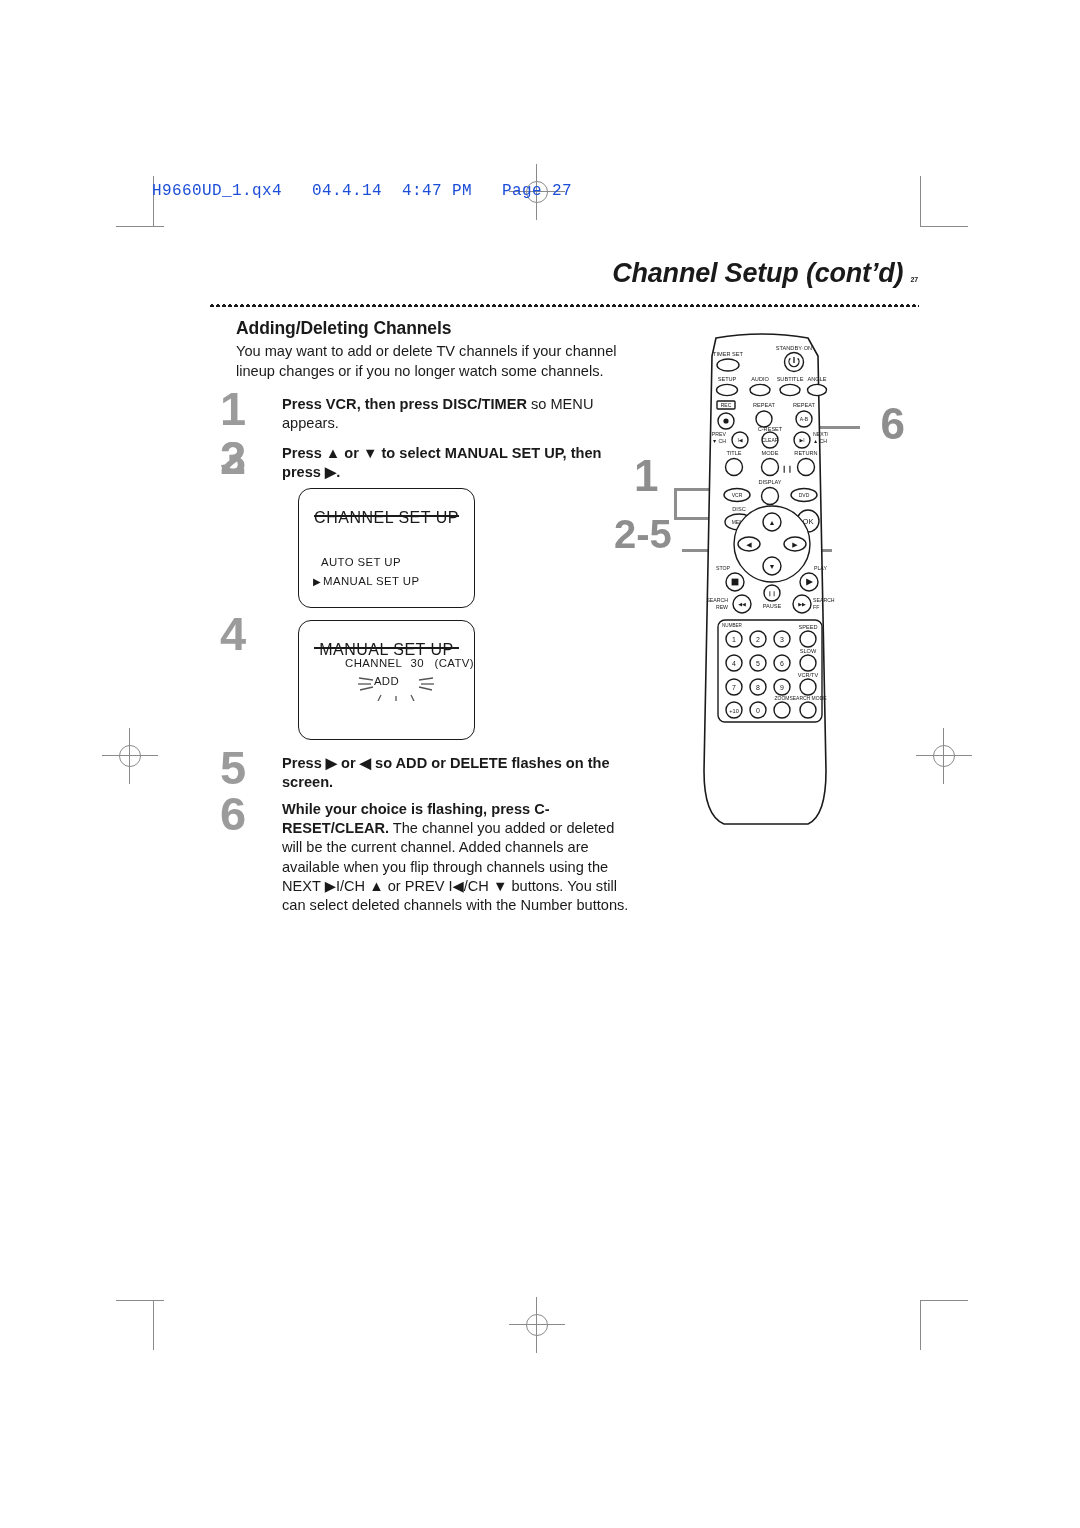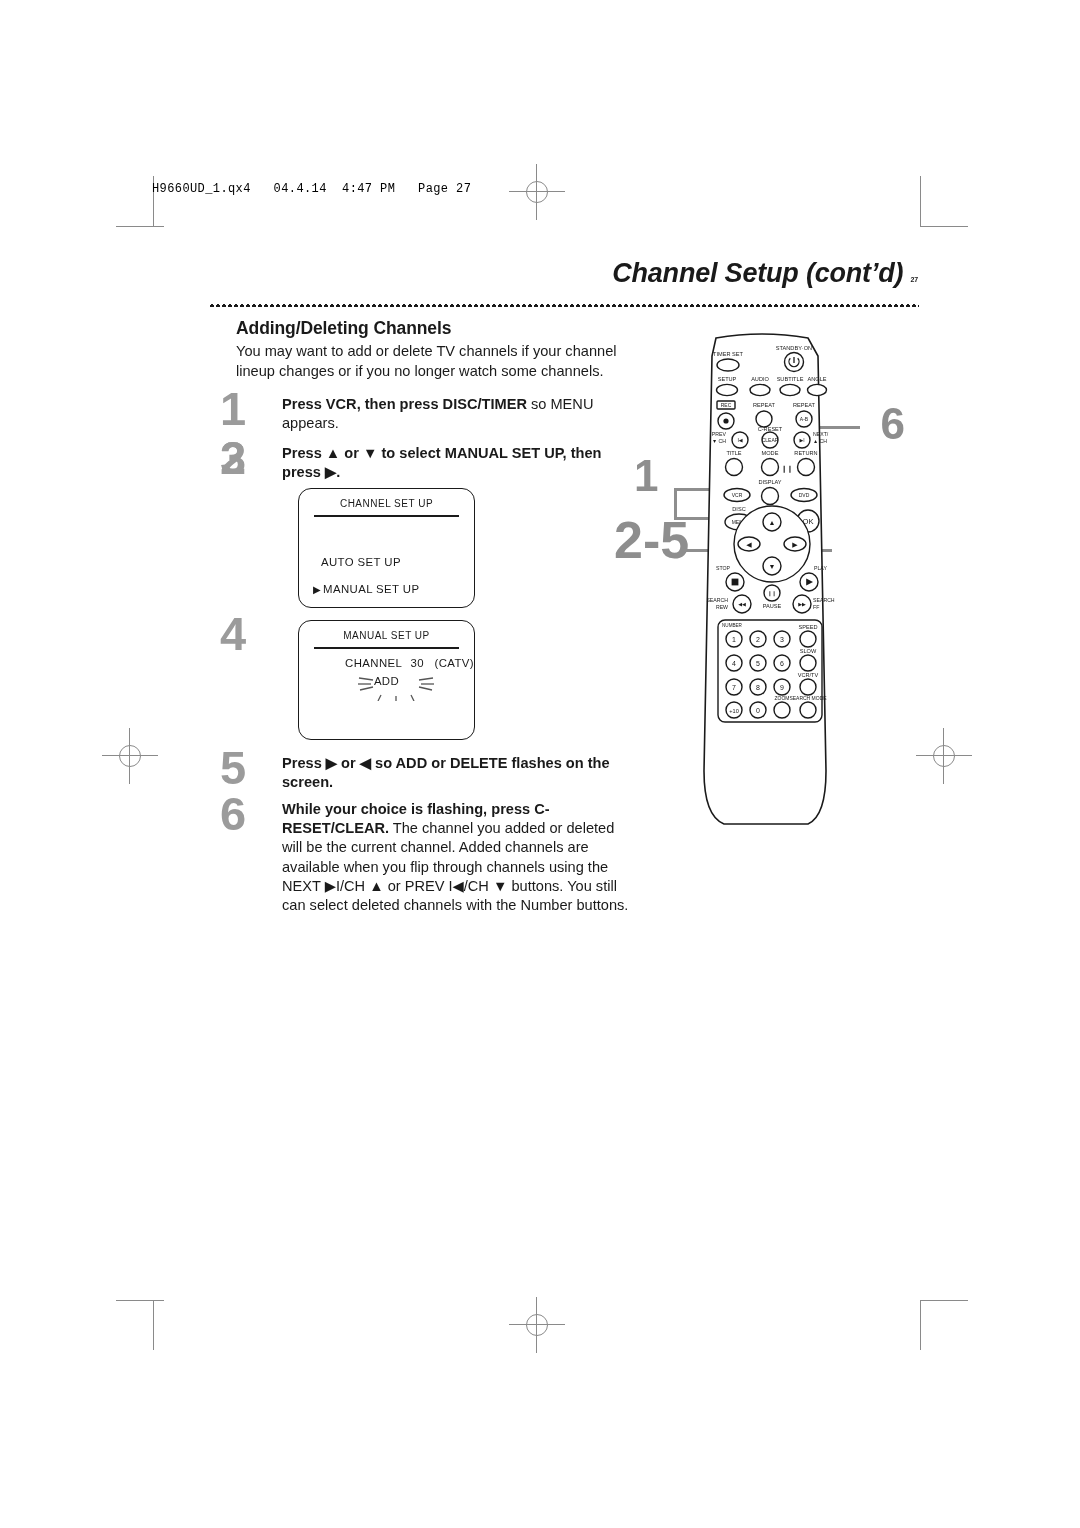--- a/index.html
+++ b/index.html
@@ -8,21 +8,21 @@
 
   
   .reg{position:absolute;width:56px;height:56px;}
   .reg .v{position:absolute;left:27px;top:0;width:1px;height:56px;background:#8a8a8a;}
   .reg .h{position:absolute;top:27px;left:0;height:1px;width:56px;background:#8a8a8a;}
   .reg .c{position:absolute;left:17px;top:17px;width:20px;height:20px;border:1px solid #8a8a8a;border-radius:50%;}
 
   .trim{position:absolute;background:#8a8a8a;}
 
   .slug{position:absolute;left:152px;top:182px;font-family:"Liberation Mono",monospace;
-        font-size:12px;color:#000000;letter-spacing:.4px;white-space:pre;}
+        font-size:16px;color:#1d4ed8;letter-spacing:.4px;white-space:pre;}
 
   
   .page-title{position:absolute;right:162px;top:258px;font-size:27px;font-weight:bold;
               font-style:italic;letter-spacing:-0.2px;white-space:nowrap;}
   .page-title .num{font-style:normal;}
 
   .dots{position:absolute;left:209px;top:303px;width:710px;height:4px;
         background-image:radial-gradient(#1a1a1a 42%, transparent 45%);
         background-size:6px 6px;background-repeat:repeat-x;}
 
@@ -36,39 +36,39 @@
   .step .bignum{position:absolute;left:-16px;top:-6px;width:46px;
        font-size:47px;font-weight:bold;color:#9b9b9b;line-height:40px;
        text-align:left;font-family:"Liberation Sans",sans-serif;}
   .step .txt{font-size:14.6px;line-height:19.3px;}
   .step .txt b{font-weight:bold;}
   .nb{font-weight:normal;}
 
   
   .osd{width:175px;height:118px;border:1.4px solid #1a1a1a;border-radius:13px;
        margin:6px 0 14px 16px;position:relative;background:#fff;}
-  .osd .ttl{position:absolute;top:9px;left:0;right:0;text-align:center;
-            font-size:10px;letter-spacing:.5px;}
+  .osd .ttl{position:absolute;top:20px;left:0;right:0;text-align:center;
+            font-size:16px;letter-spacing:.5px;}
   .osd .rule{position:absolute;top:26px;left:15px;right:15px;height:1.4px;background:#1a1a1a;}
   .osd .li{position:absolute;left:22px;font-size:11.4px;letter-spacing:.4px;white-space:nowrap;margin-top:32px;}
   .osd .li.l1{top:35px;}
-  .osd .li.l2{top:62px;left:14px;}
+  .osd .li.l2{top:54px;left:14px;}
   .osd .cur{font-size:10px;margin-right:2px;}
 
   .osd2row{position:absolute;top:36px;left:0;right:0;text-align:right;
            font-size:11.4px;letter-spacing:.4px;}
   .flashwrap{position:absolute;top:50px;left:0;right:0;text-align:center;}
   .flashwrap .fl{font-size:11.4px;letter-spacing:.4px;position:relative;display:inline-block;}
 
   
   .remote-area{position:absolute;left:612px;top:316px;width:300px;height:550px;}
   .callout{position:absolute;font-size:40px;font-weight:bold;color:#8e8e8e;line-height:1;}
   .co6{right:7px;top:86px;font-size:44px;}
   .co1{left:22px;top:138px;font-size:44px;}
-  .co25{left:2px;top:198px;font-size:52px;}
+  .co25{left:2px;top:198px;font-size:40px;}
   .leader{position:absolute;background:#8e8e8e;}
 </style>
 </head>
 <body>
 
 <div class="reg" style="left:509px;top:164px;">
     <div class="v"></div>
     <div class="h"></div>
     <div class="c"></div>
   </div>

